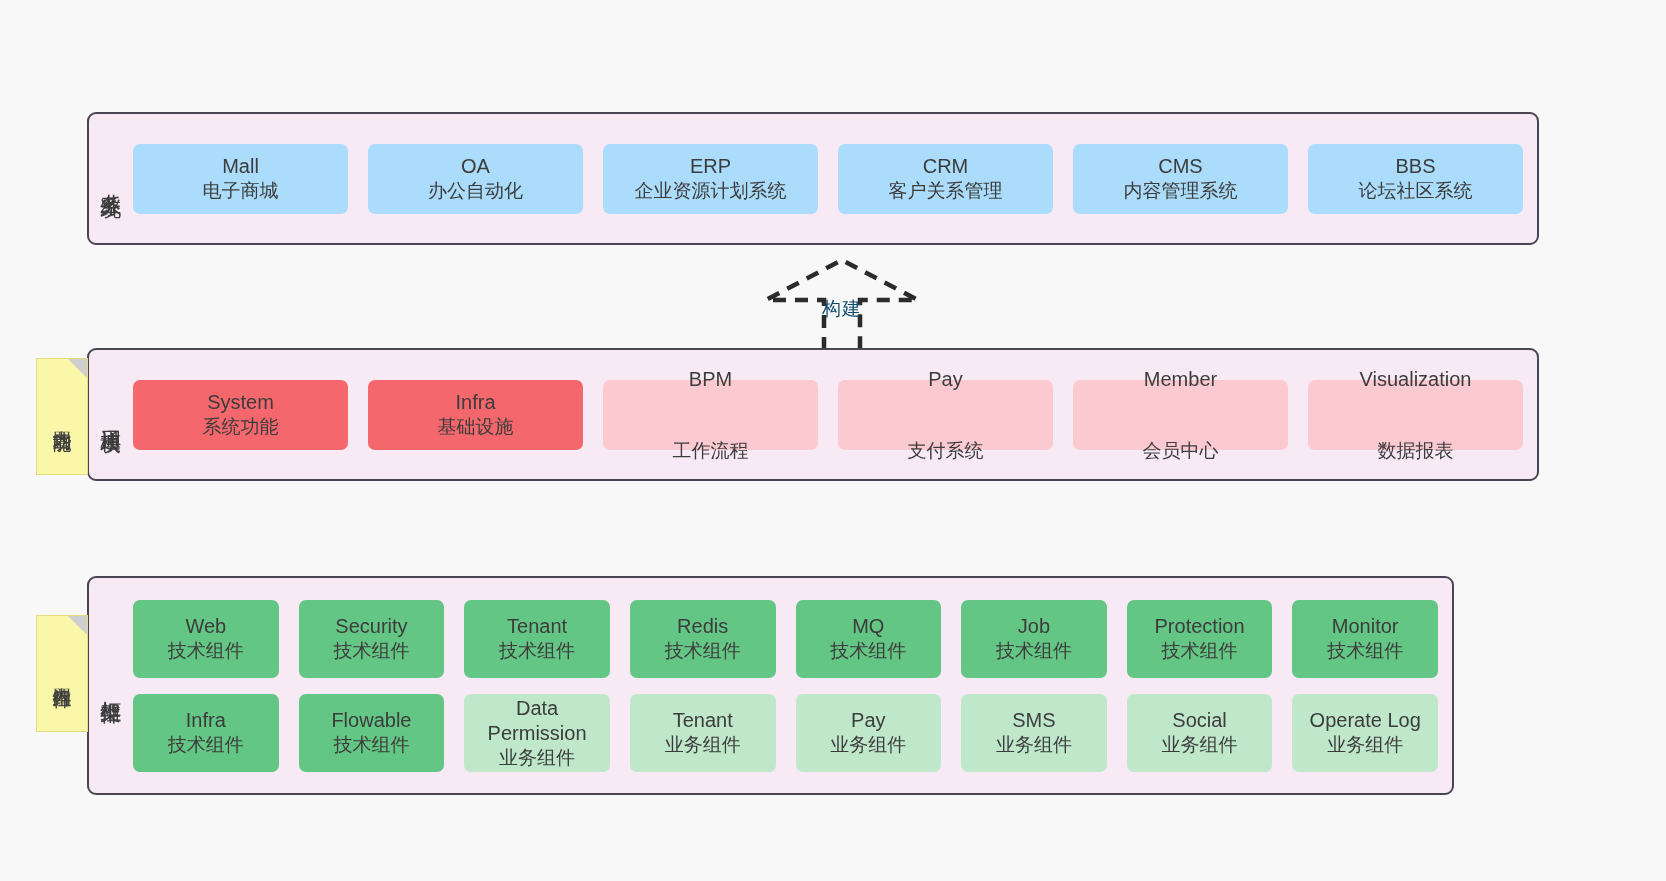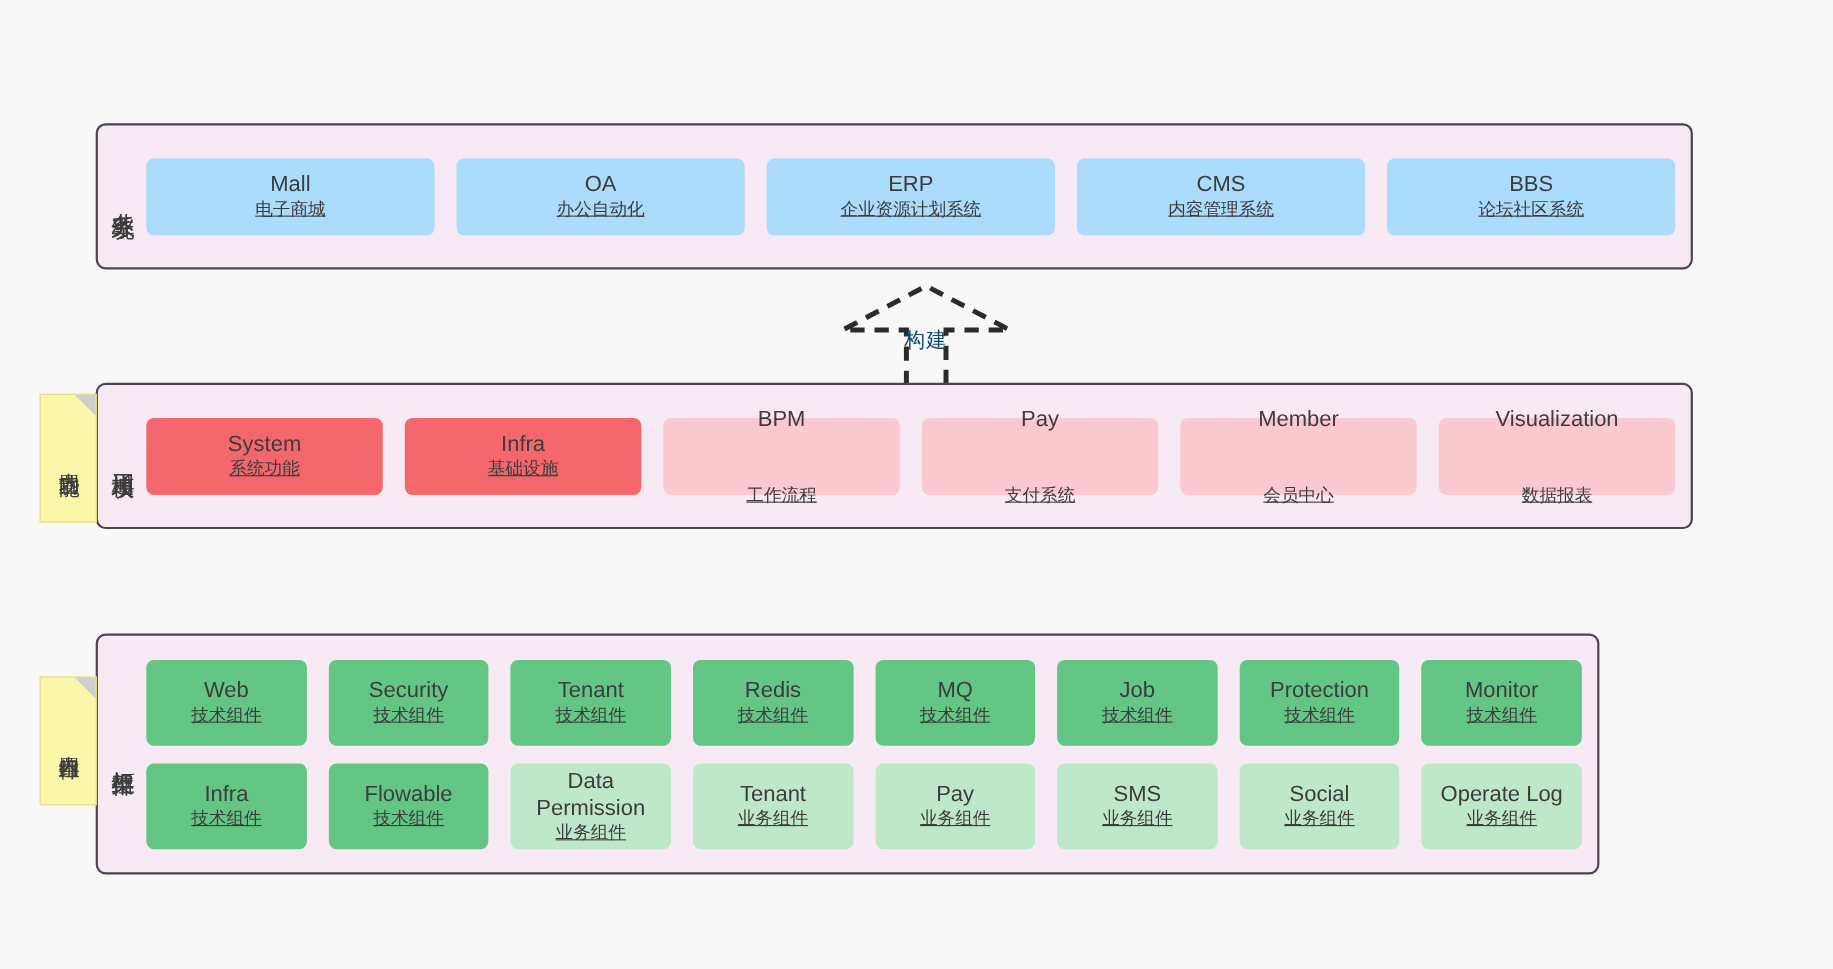--- a/index.html
+++ b/index.html
@@ -57,21 +57,21 @@
     align-items:center;
     justify-content:center;
     text-align:center;
     font-size:20px;
     line-height:1.25;
     color:#3c3c3c;
     box-sizing:border-box;
     padding:4px 4px;
   }
   .cell .en{font-size:20px;}
-  .cell .cn{font-size:16px;text-decoration:underline;}
+  .cell .cn{font-size:19px;}
 
   
   .c-blue      {background:#ABDCFB;}
   .c-red       {background:#F4686D;}
   .c-pink      {background:#FBCAD1;gap:47px;}
   .c-green     {background:#64C684;}
   .c-lightgreen{background:#BFE7C9;}
 
   
   #layer-business {left:87px;  top:112px; width:1452px; height:133px;}
@@ -145,20 +145,24 @@
         </div>
         <div class="cell c-blue">
           <span class="en">OA</span>
           <span class="cn">办公自动化</span>
         </div>
         <div class="cell c-blue">
           <span class="en">ERP</span>
           <span class="cn">企业资源计划系统</span>
         </div>
         <div class="cell c-blue">
+          <span class="en">CRM</span>
+          <span class="cn">客户关系管理</span>
+        </div>
+        <div class="cell c-blue">
           <span class="en">CMS</span>
           <span class="cn">内容管理系统</span>
         </div>
         <div class="cell c-blue">
           <span class="en">BBS</span>
           <span class="cn">论坛社区系统</span>
         </div>
       </div>
     </div>
   </div>

